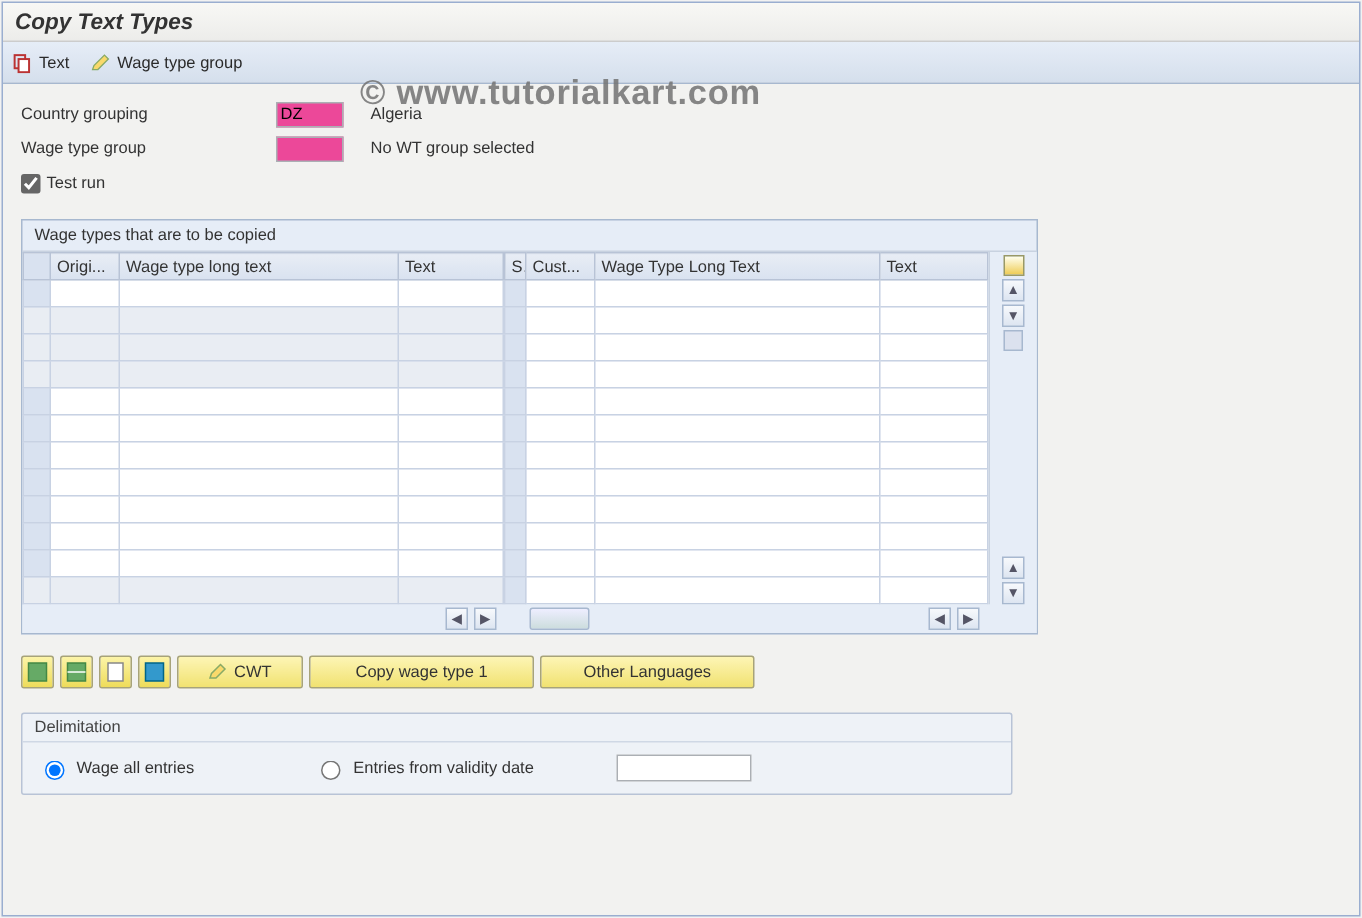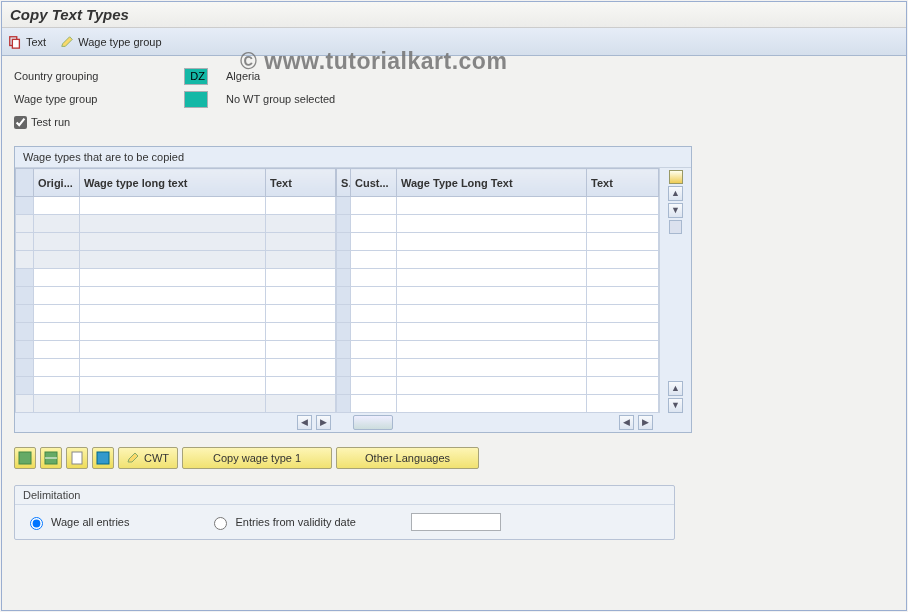--- a/index.html
+++ b/index.html
@@ -5,46 +5,46 @@
   * { box-sizing: border-box; font-family: Arial, sans-serif; }
   body { margin: 0; padding: 0; background: #f2f2f2; width: 908px; height: 612px; overflow: hidden; position: relative; }
   .window { border: 1px solid #9aaed0; width: 906px; height: 610px; background: #f2f2f0; margin: 1px; }
   .title-bar { background: linear-gradient(#f8f8f5, #ececea); border-bottom: 1px solid #ccc; padding: 4px 8px; font-size: 15px; font-weight: bold; font-style: italic; color: #333; }
   .toolbar { background: linear-gradient(#e6edf7, #d5dfec); border-bottom: 1px solid #a7b8cf; padding: 3px 6px; display: flex; gap: 14px; align-items: center; height: 28px; }
   .tool-item { display: flex; align-items: center; gap: 4px; font-size: 11px; color: #2a2a2a; cursor: pointer; }
   .icon { display: inline-block; width: 14px; height: 14px; }
   .content { padding: 10px 12px; font-size: 11px; color: #333; }
   .form-row { display: flex; align-items: center; margin-bottom: 3px; height: 20px; }
   .form-label { width: 170px; }
-  .form-input { width: 24px; height: 17px; border: 1px solid #abafb4; background: #14b8a6; font-size: 11px; text-align: right; padding: 0 2px; }
+  .form-input { width: 45px; height: 17px; border: 1px solid #abafb4; background: #ec4899; font-size: 11px; text-align: left; padding: 0 2px; }
   .form-value { margin-left: 18px; }
   .checkbox { width: 13px; height: 13px; margin: 0 4px 0 0; vertical-align: middle; accent-color: #666; }
 
   .grid-section { margin-top: 14px; border: 1px solid #a7b8cf; background: #e6edf7; width: 678px; }
   .grid-title { padding: 4px 8px; font-size: 11px; color: #333; border-bottom: 1px solid #c8d2e0; }
   .grid-container { background: #e8edf5; display: flex; }
   .grid-table { border-collapse: collapse; font-size: 11px; table-layout: fixed; }
-  .grid-table th { background: linear-gradient(#e8edf5,#d9e2f0); border: 1px solid #b8c3d6; padding: 2px 4px; font-weight: bold; text-align: left; color: #333; height: 28px; overflow: hidden; white-space: nowrap; text-overflow: ellipsis; }
+  .grid-table th { background: linear-gradient(#e8edf5,#d9e2f0); border: 1px solid #b8c3d6; padding: 2px 4px; font-weight: normal; text-align: left; color: #333; height: 18px; overflow: hidden; white-space: nowrap; text-overflow: ellipsis; }
   .grid-table td { border: 1px solid #c8d2e3; height: 18px; background: #fff; }
   .grid-table .sel-col { background: #d9e2f0; width: 16px; }
   .grayed td { background: #e9edf3 !important; }
   .status-col { background: #d9e2f0 !important; width: 12px; }
   .right-controls { width: 18px; background: #e6edf7; border-left: 1px solid #c8d2e0; display: flex; flex-direction: column; align-items: center; gap: 2px; padding-top: 2px; }
   .scroll-btn { width: 15px; height: 15px; background: linear-gradient(#f7f9fc,#dde5f1); border: 1px solid #a7b8cf; font-size: 9px; line-height: 13px; text-align: center; color: #556; cursor: pointer; }
   .scroll-thumb { width: 13px; height: 14px; background: #dbe1ee; border: 1px solid #a7b8cf; }
   .hscroll { display: flex; align-items: center; justify-content: flex-start; padding: 2px 4px; gap: 4px; background: #e6edf7; }
   .hscroll-row { display: flex; background: #e6edf7; }
   .hscroll .track { flex: 1; height: 15px; }
   .hscroll .sbtn { width: 15px; height: 15px; background: linear-gradient(#f7f9fc,#dde5f1); border: 1px solid #a7b8cf; font-size: 9px; text-align: center; line-height: 13px; color:#556; cursor:pointer; }
   .hscroll .hthumb { width: 40px; height: 15px; background: linear-gradient(#eef,#cdd); border: 1px solid #a7b8cf; border-radius: 2px; }
 
   .btn-row { margin-top: 14px; display: flex; gap: 4px; align-items: center; }
   .icon-btn { width: 22px; height: 22px; border: 1px solid #a7a37a; background: linear-gradient(#fcf4a8,#eedc5a); display: flex; align-items: center; justify-content: center; cursor: pointer; border-radius: 2px; }
   .yellow-btn { height: 22px; border: 1px solid #a7a37a; background: linear-gradient(#fdf5b5,#f1e271); font-size: 11px; padding: 0 28px; cursor: pointer; border-radius: 2px; color: #333; display:flex; align-items:center; gap:5px; }
-  .yellow-btn.cwt { padding: 0 8px; }
+  .yellow-btn.cwt { padding: 0 20px; }
 
   .delimitation { margin-top: 16px; border: 1px solid #b8c3d6; background: #eef2f7; width: 661px; padding: 0; border-radius: 2px; }
   .delim-title { padding: 3px 8px; font-size: 11px; color: #444; border-bottom: 1px solid #cfd8e5; }
   .delim-body { padding: 8px 10px; display: flex; align-items: center; gap: 80px; }
   .radio-group { display: flex; align-items: center; gap: 5px; font-size: 11px; }
   .date-input { width: 90px; height: 18px; border: 1px solid #abafb4; background: #fff; margin-left: 50px; }
 
   .watermark { position: absolute; top: 48px; left: 240px; color: #737373; font-size: 23px; font-weight: bold; opacity: 0.85; pointer-events: none; letter-spacing: 0.5px; }
   .config-icon { width:14px; height:14px; background: linear-gradient(#ffe,#ec5); border:1px solid #996; }
 </style>

